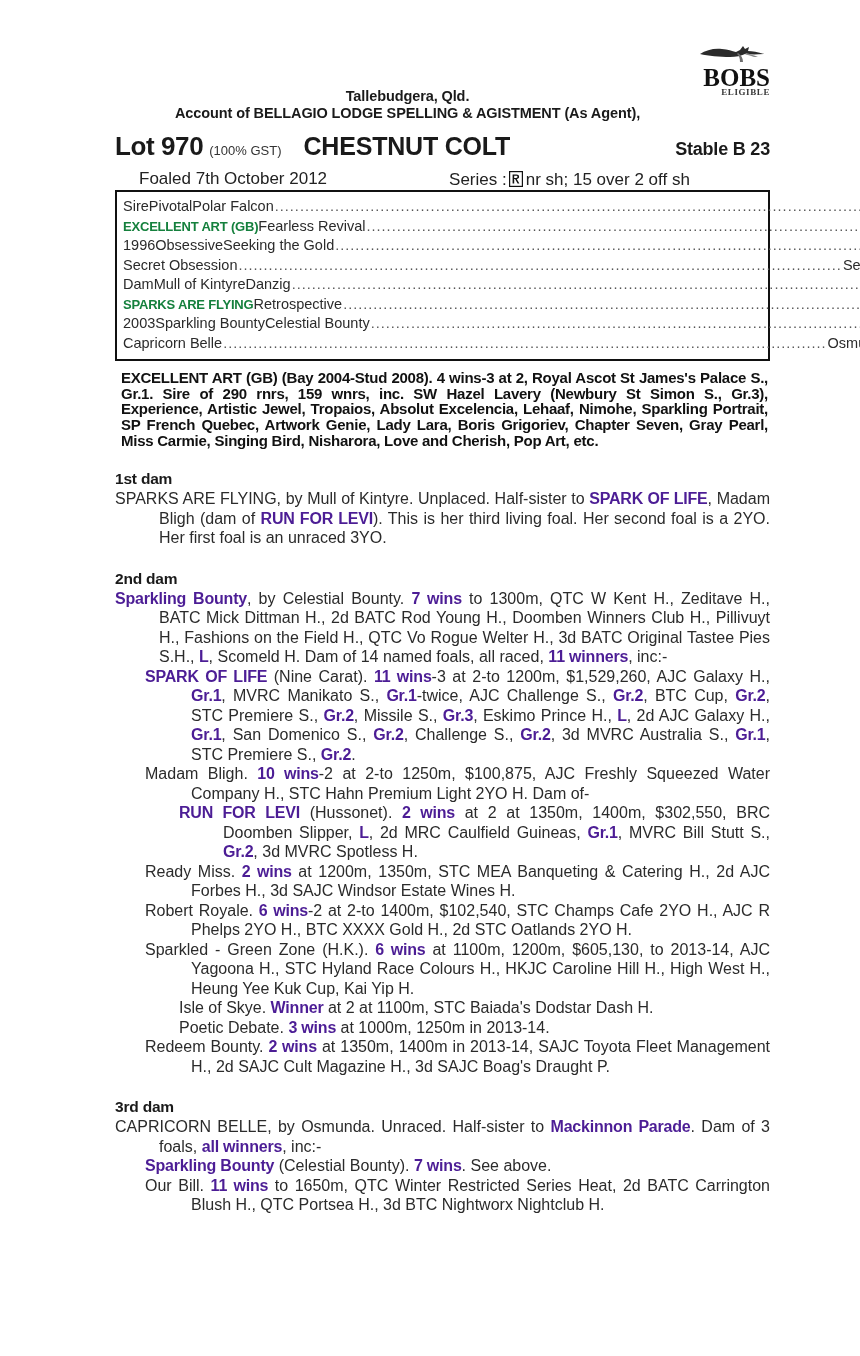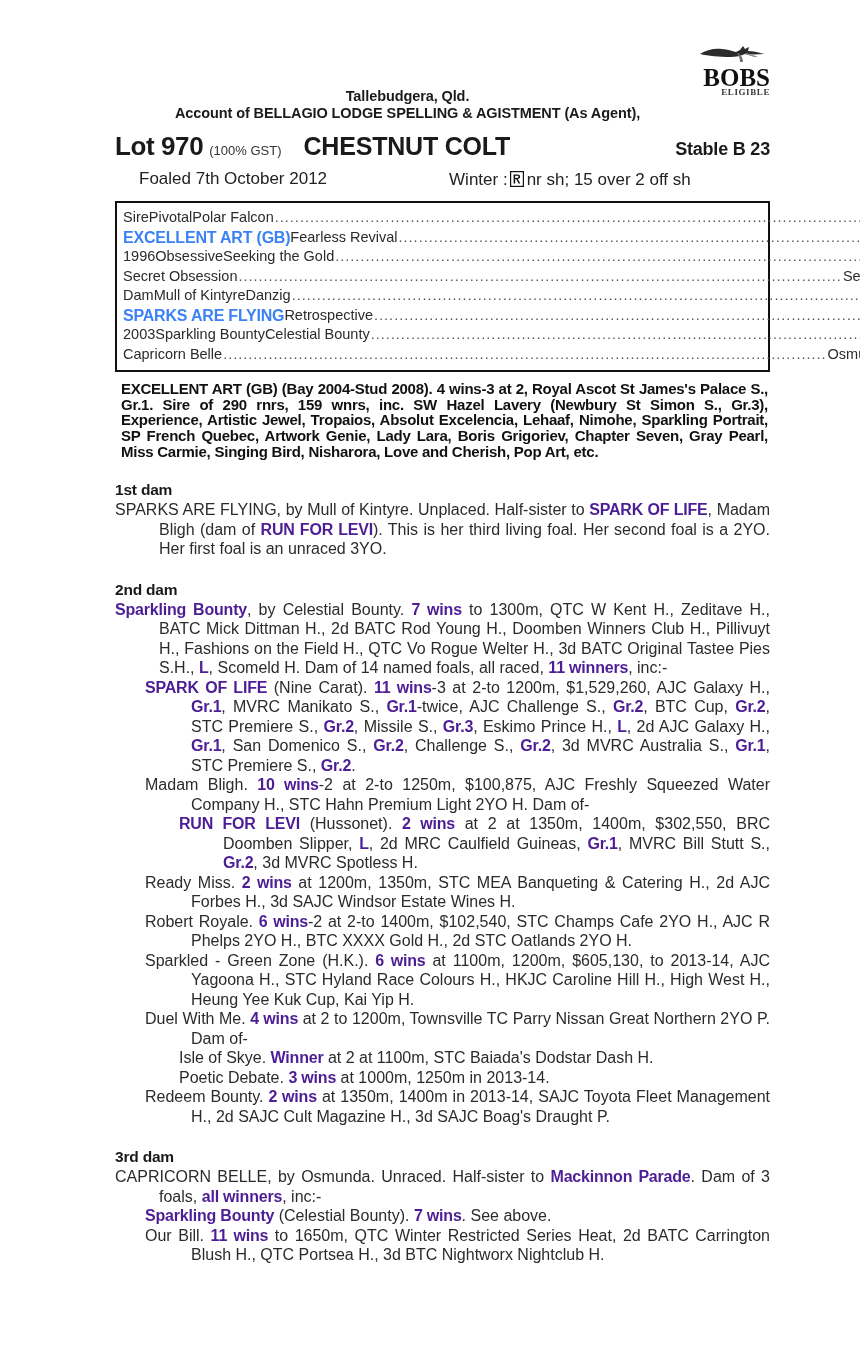--- a/index.html
+++ b/index.html
@@ -115,39 +115,38 @@
     width: 14px;
     height: 16px;
     position: relative;
     margin: 0 3px 0 2px;
     transform: translateY(2px);
   }
   .brand-glyph svg { display:block; }
 
   
   .ped {
-    margin-top: 11px;
     border: 2px solid #111;
     padding: 5px 0 6px 0;
     position: relative;
   }
   .ped-row {
     display: flex;
     font-size: 14.5px;
     line-height: 19.5px;
     color: #2b2b2b;
     white-space: nowrap;
   }
   .ped-c1 { width: 190px; padding-left: 6px; box-sizing: border-box; }
   .ped-c2 { width: 175px; }
   .ped-c3 { flex: 1; padding-right: 7px; }
   .ped-c1.bold, .ped-c2.bold {
     font-weight: 700;
-    color: #3b82f6;
-    font-size: 16px;
+    color: #15803d;
+    font-size: 13px;
     letter-spacing: -0.2px;
   }
   .leader {
     display: flex;
     align-items: baseline;
     width: 100%;
   }
   .leader .l-name { flex: 0 0 auto; }
   .leader .l-dots {
     flex: 1 1 auto;
@@ -220,21 +219,21 @@
     <div class="lotline">
       <span class="lot-no">Lot 970</span>
       <span class="gst">(100% GST)</span>
       <span class="colour">CHESTNUT COLT</span>
       <span class="stable">Stable B 23</span>
     </div>
 
     <div class="foaled-row">
       <span class="foaled">Foaled 7th October 2012</span>
       <span class="branded">
-        <span>Winter :</span>
+        <span>Series :</span>
         <span class="brand-glyph">
           <svg width="14" height="16" viewBox="0 0 14 16" xmlns="http://www.w3.org/2000/svg">
             <rect x="0.5" y="0.5" width="13" height="15" fill="none" stroke="#111" stroke-width="1.4"></rect>
             <path d="M3.6 12.6 V3.4 H7.4 C9.2 3.4 10.1 4.3 10.1 5.7 C10.1 7.0 9.2 7.8 7.7 7.9 L10.4 12.6 H8.6 L6.1 8.1 H5.2 V12.6 Z M5.2 6.9 H7.1 C8.0 6.9 8.5 6.5 8.5 5.8 C8.5 5.1 8.0 4.7 7.1 4.7 H5.2 Z" fill="#111"></path>
           </svg>
         </span>
         <span>nr sh; 15 over 2 off sh</span>
       </span>
     </div>
 
@@ -331,21 +330,20 @@
         <div class="sec-head">1st dam</div>
         <div class="para ind1">SPARKS ARE FLYING, by Mull of Kintyre. Unplaced. Half-sister to <b>SPARK OF LIFE</b>, Madam Bligh (dam of <b>RUN FOR LEVI</b>). This is her third living foal. Her second foal is a 2YO. Her first foal is an unraced 3YO.</div>
         <div class="sec-head">2nd dam</div>
         <div class="para ind1"><b>Sparkling Bounty</b>, by Celestial Bounty. <b>7 wins</b> to 1300m, QTC W Kent H., Zeditave H., BATC Mick Dittman H., 2d BATC Rod Young H., Doomben Winners Club H., Pillivuyt H., Fashions on the Field H., QTC Vo Rogue Welter H., 3d BATC Original Tastee Pies S.H., <b>L</b>, Scomeld H. Dam of 14 named foals, all raced, <b>11 winners</b>, inc:-</div>
         <div class="para ind2"><b>SPARK OF LIFE</b> (Nine Carat). <b>11 wins</b>-3 at 2-to 1200m, $1,529,260, AJC Galaxy H., <b>Gr.1</b>, MVRC Manikato S., <b>Gr.1</b>-twice, AJC Challenge S., <b>Gr.2</b>, BTC Cup, <b>Gr.2</b>, STC Premiere S., <b>Gr.2</b>, Missile S., <b>Gr.3</b>, Eskimo Prince H., <b>L</b>, 2d AJC Galaxy H., <b>Gr.1</b>, San Domenico S., <b>Gr.2</b>, Challenge S., <b>Gr.2</b>, 3d MVRC Australia S., <b>Gr.1</b>, STC Premiere S., <b>Gr.2</b>.</div>
         <div class="para ind2">Madam Bligh. <b>10 wins</b>-2 at 2-to 1250m, $100,875, AJC Freshly Squeezed Water Company H., STC Hahn Premium Light 2YO H. Dam of-</div>
         <div class="para ind3"><b>RUN FOR LEVI</b> (Hussonet). <b>2 wins</b> at 2 at 1350m, 1400m, $302,550, BRC Doomben Slipper, <b>L</b>, 2d MRC Caulfield Guineas, <b>Gr.1</b>, MVRC Bill Stutt S., <b>Gr.2</b>, 3d MVRC Spotless H.</div>
         <div class="para ind2">Ready Miss. <b>2 wins</b> at 1200m, 1350m, STC MEA Banqueting &amp; Catering H., 2d AJC Forbes H., 3d SAJC Windsor Estate Wines H.</div>
         <div class="para ind2">Robert Royale. <b>6 wins</b>-2 at 2-to 1400m, $102,540, STC Champs Cafe 2YO H., AJC R Phelps 2YO H., BTC XXXX Gold H., 2d STC Oatlands 2YO H.</div>
         <div class="para ind2">Sparkled - Green Zone (H.K.). <b>6 wins</b> at 1100m, 1200m, $605,130, to 2013-14, AJC Yagoona H., STC Hyland Race Colours H., HKJC Caroline Hill H., High West H., Heung Yee Kuk Cup, Kai Yip H.</div>
-        <div class="para ind2">Duel With Me. <b>4 wins</b> at 2 to 1200m, Townsville TC Parry Nissan Great Northern 2YO P. Dam of-</div>
         <div class="para ind3">Isle of Skye. <b>Winner</b> at 2 at 1100m, STC Baiada's Dodstar Dash H.</div>
         <div class="para ind3">Poetic Debate. <b>3 wins</b> at 1000m, 1250m in 2013-14.</div>
         <div class="para ind2">Redeem Bounty. <b>2 wins</b> at 1350m, 1400m in 2013-14, SAJC Toyota Fleet Management H., 2d SAJC Cult Magazine H., 3d SAJC Boag's Draught P.</div>
         <div class="sec-head">3rd dam</div>
         <div class="para ind1">CAPRICORN BELLE, by Osmunda. Unraced. Half-sister to <b>Mackinnon Parade</b>. Dam of 3 foals, <b>all winners</b>, inc:-</div>
         <div class="para ind2"><b>Sparkling Bounty</b> (Celestial Bounty). <b>7 wins</b>. See above.</div>
         <div class="para ind2">Our Bill. <b>11 wins</b> to 1650m, QTC Winter Restricted Series Heat, 2d BATC Carrington Blush H., QTC Portsea H., 3d BTC Nightworx Nightclub H.</div>
       </div>
 
   </div>

